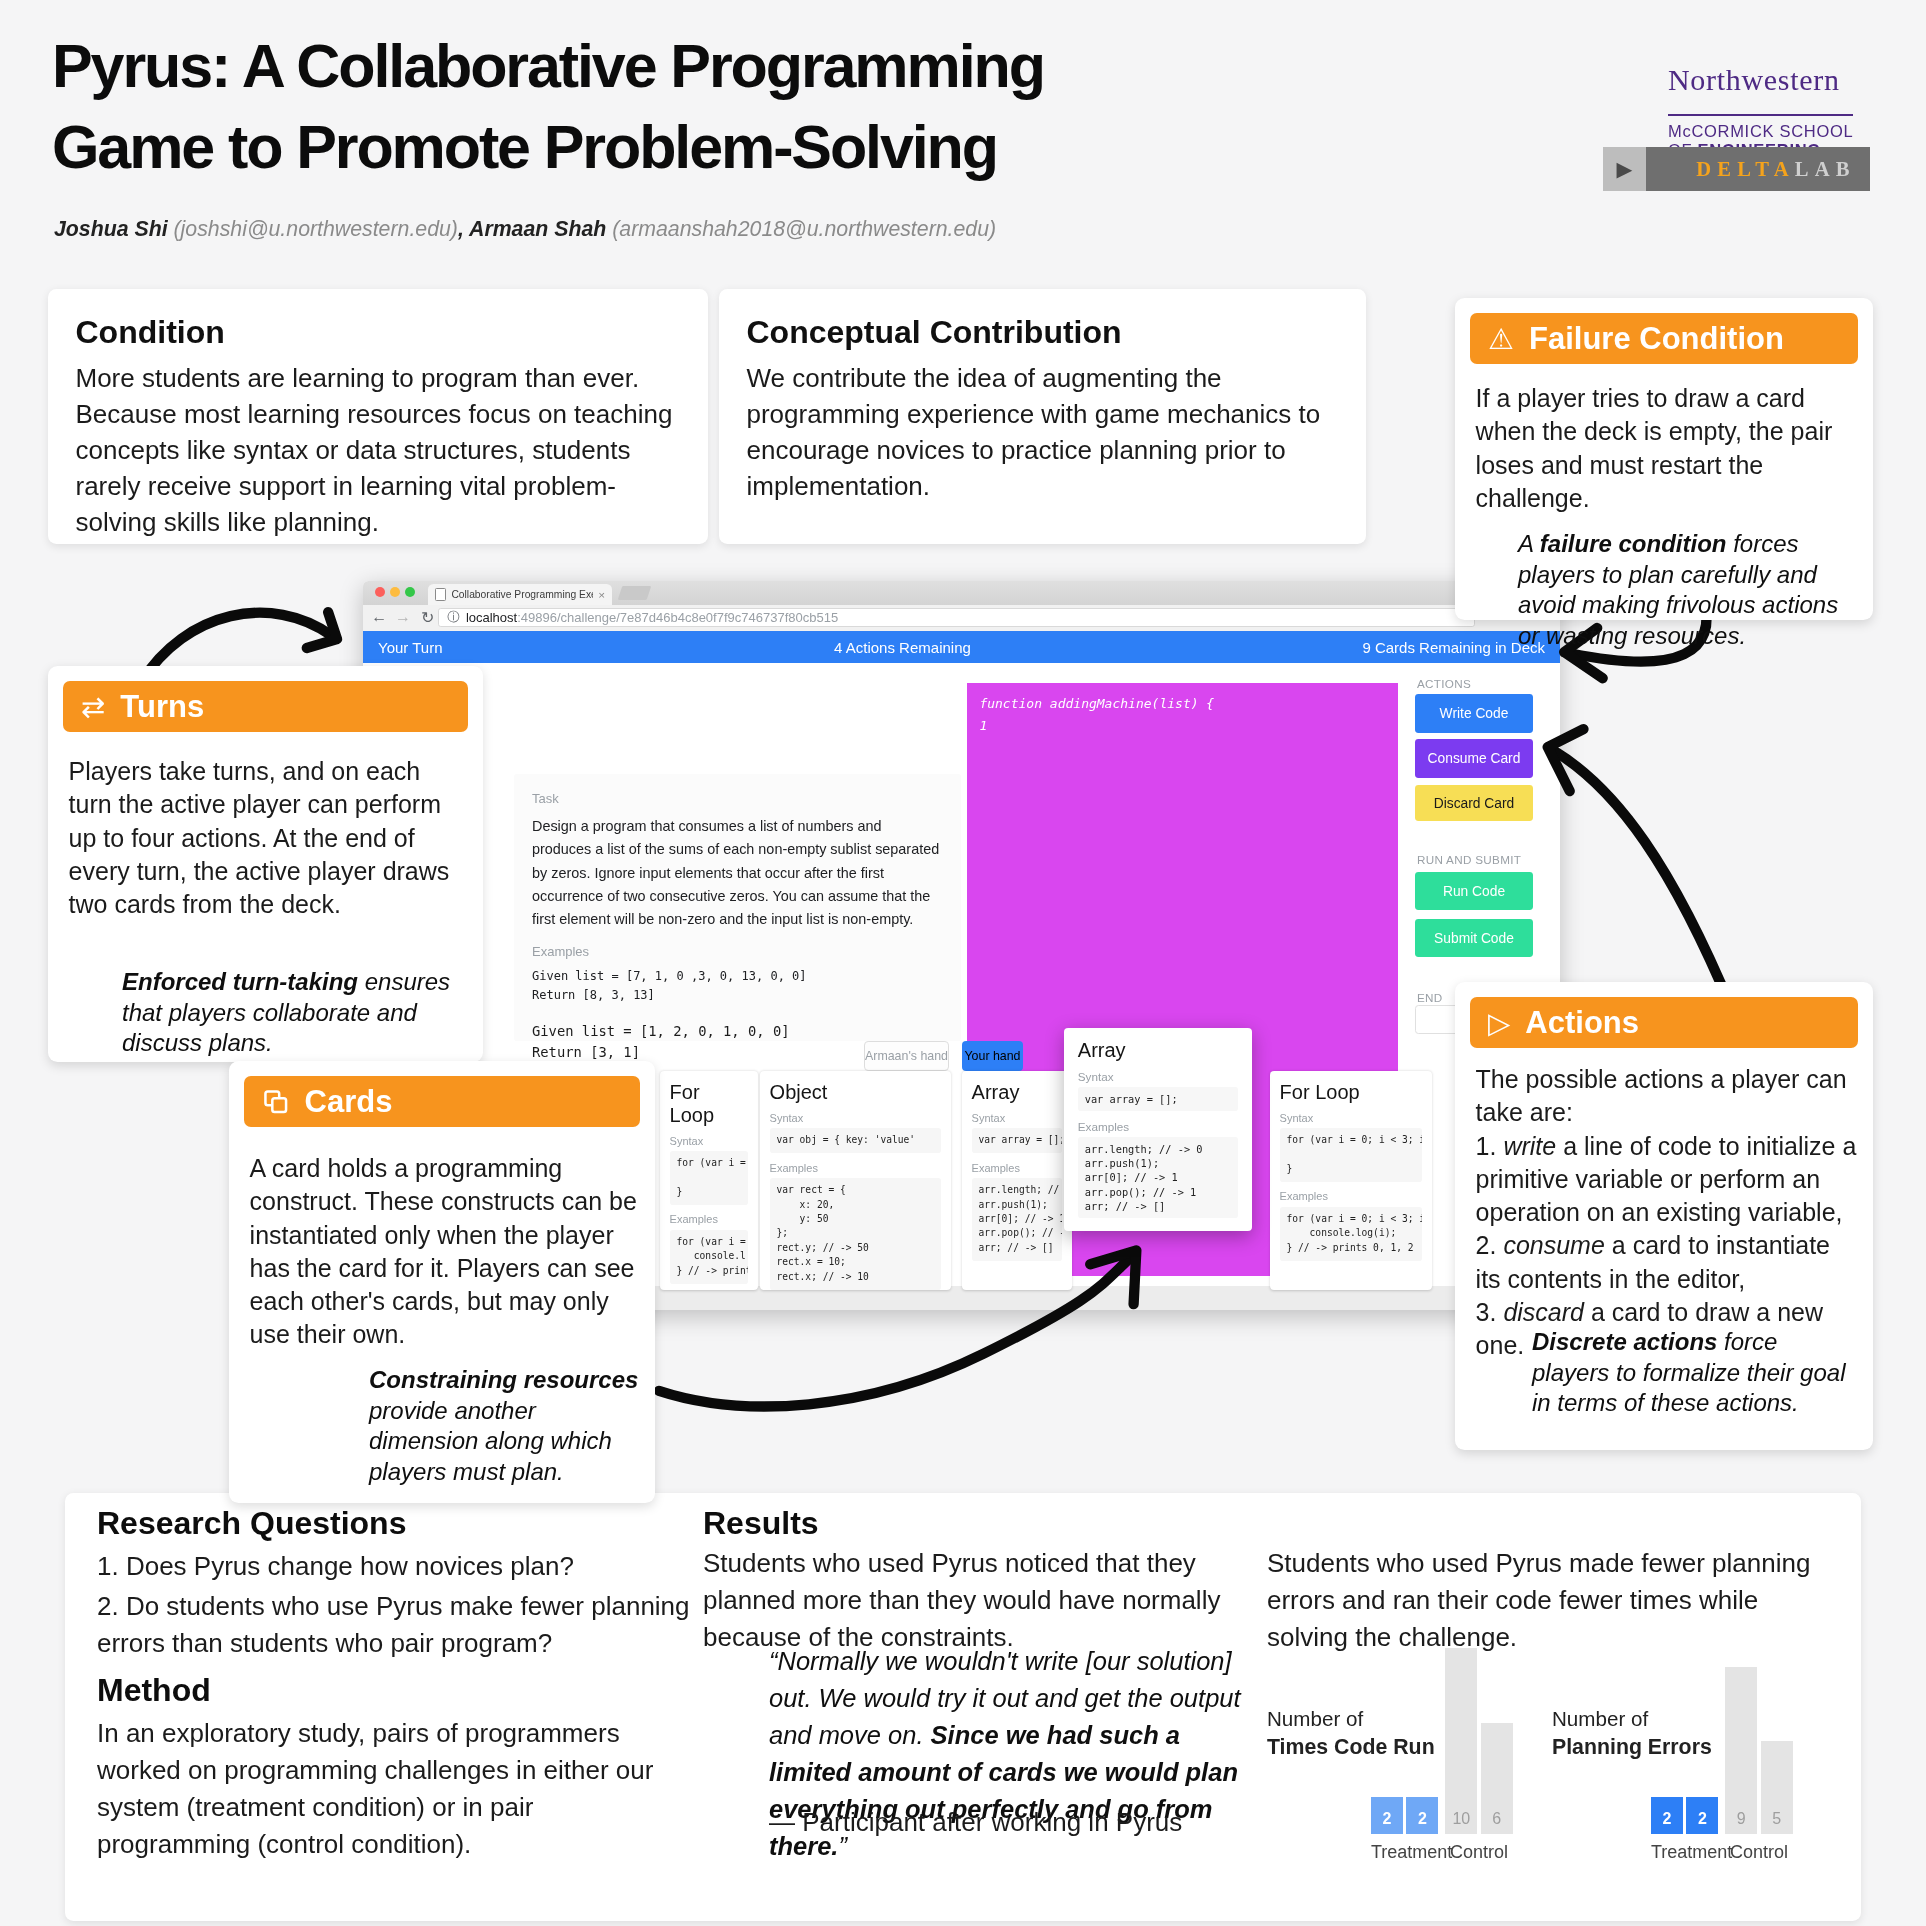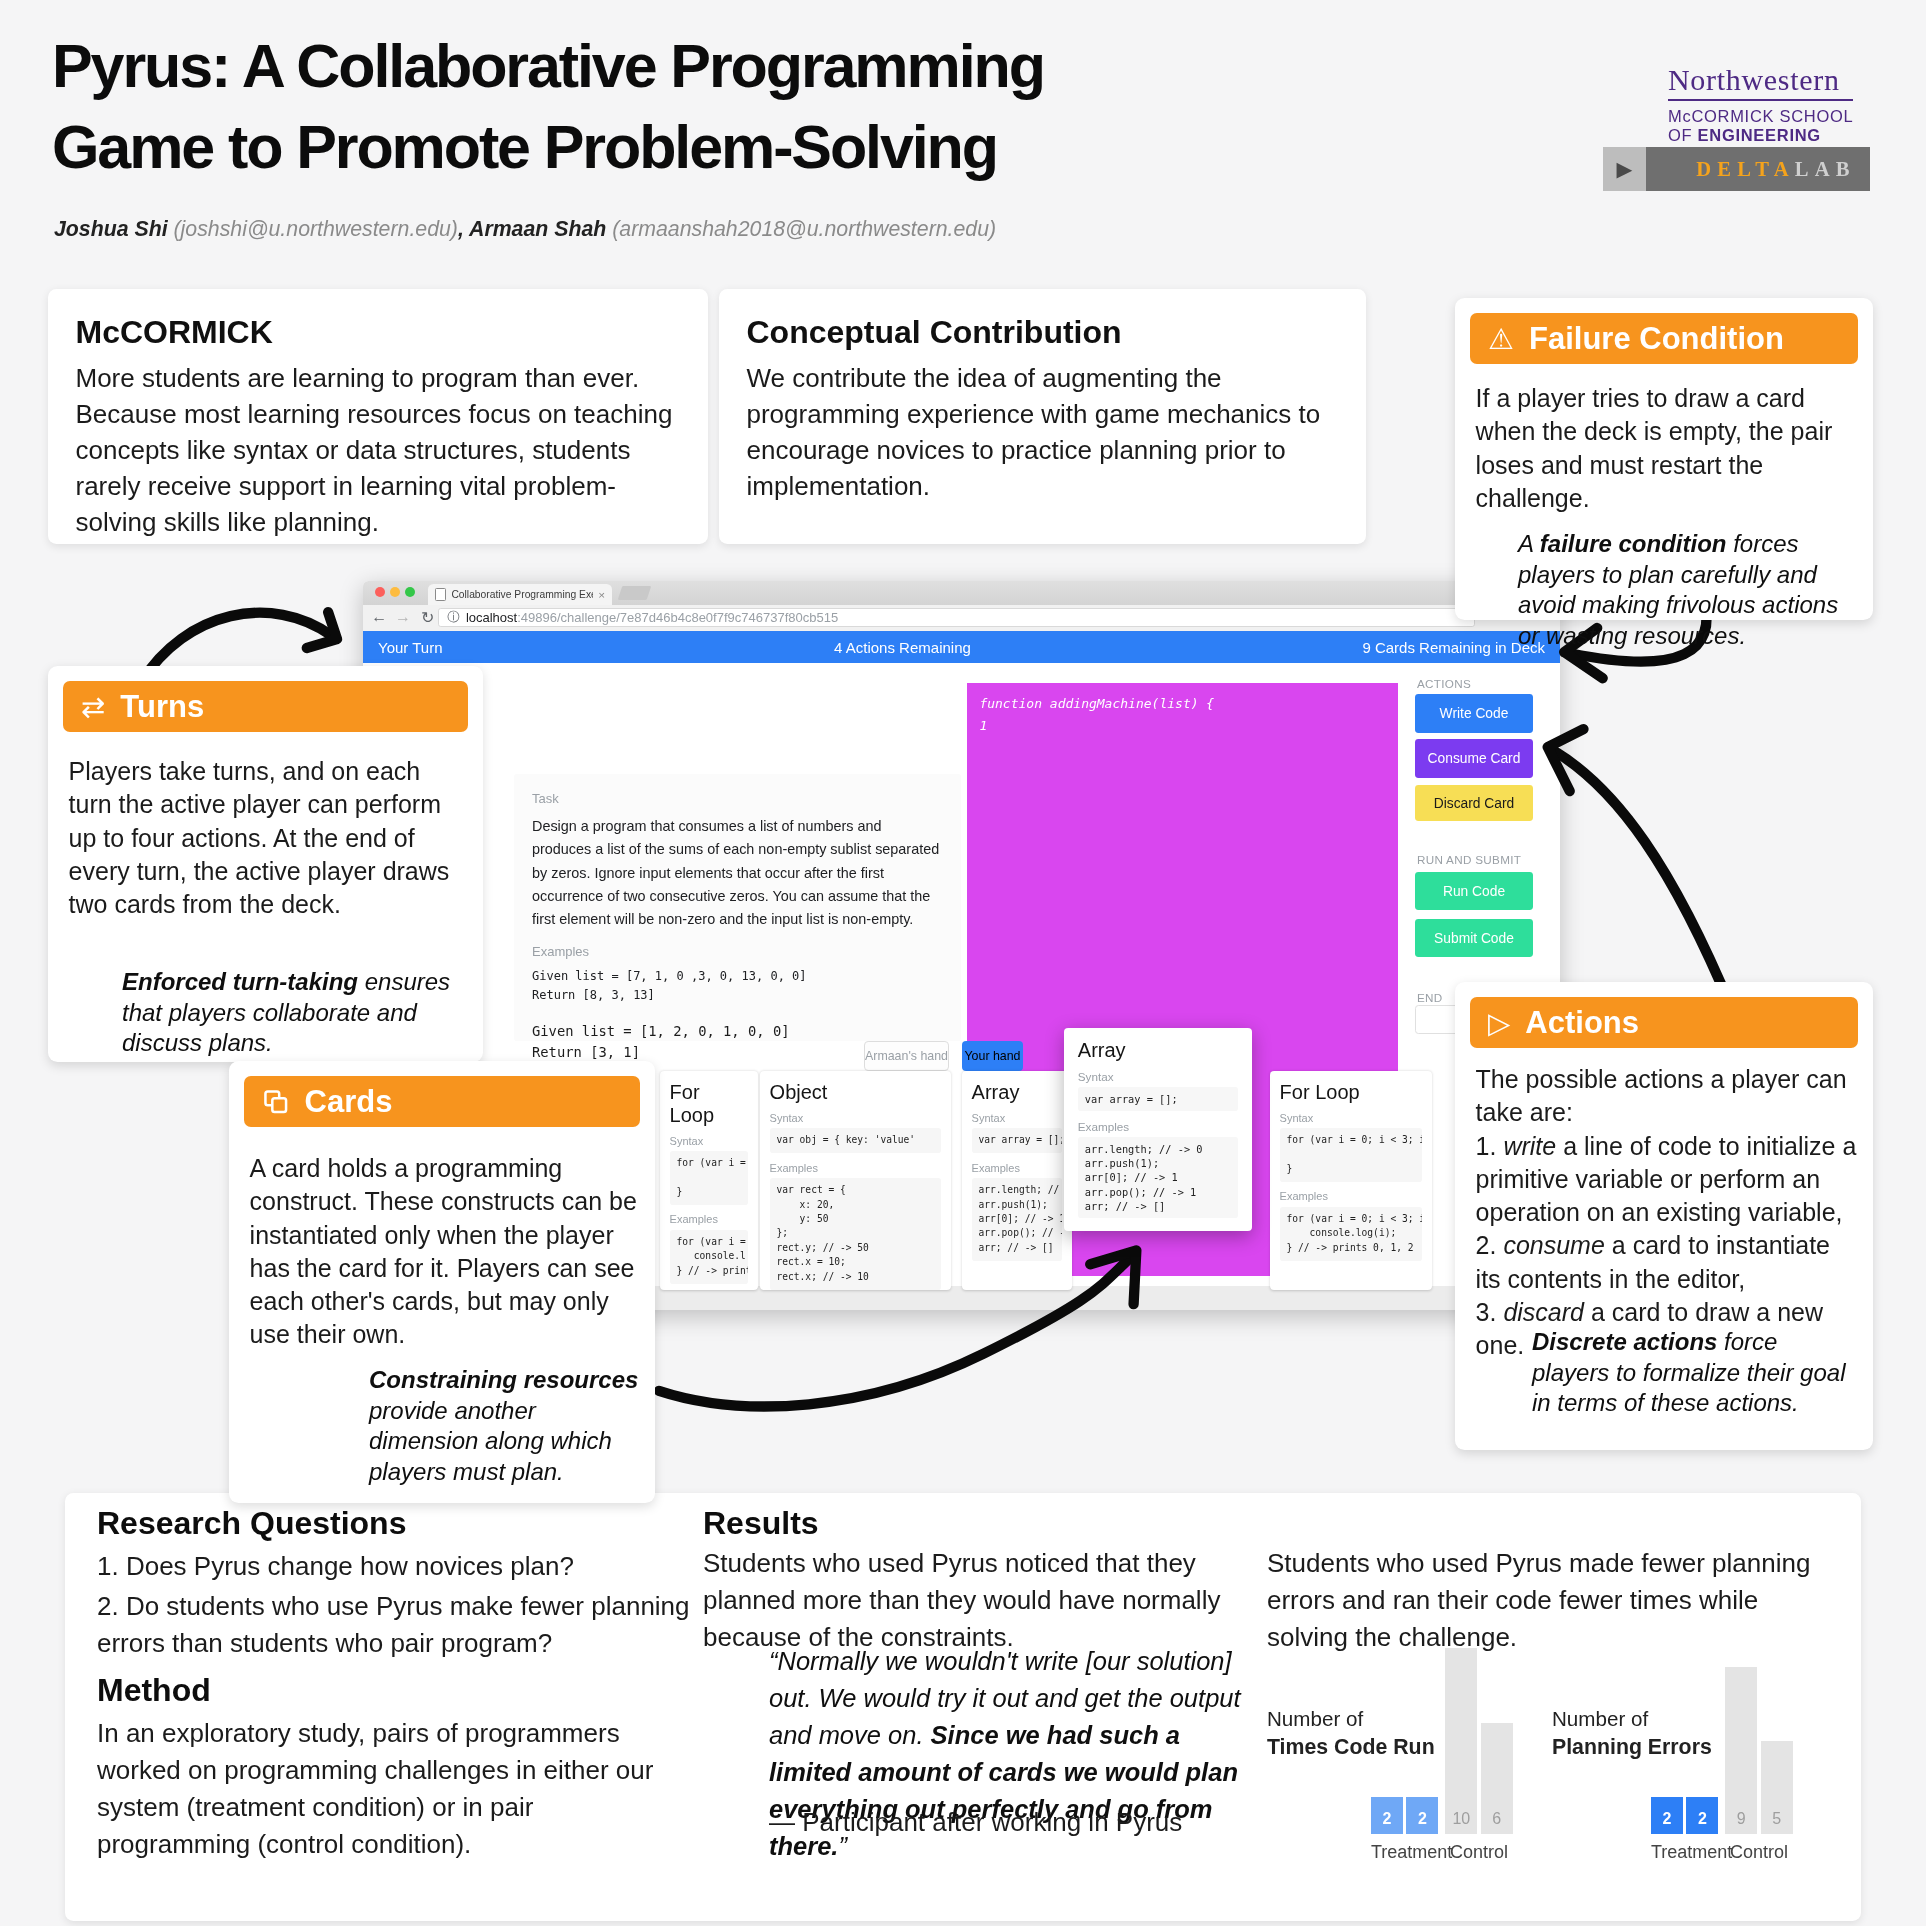--- a/index.html
+++ b/index.html
@@ -16,21 +16,21 @@
   .panel{position:absolute;background:#fff;border-radius:8.3px;box-shadow:0 2.1px 8.3px rgba(0,0,0,.09);}
   .sec-h{font-size:32px;font-weight:bold;color:#101010;}
   .sec-b{font-size:26px;line-height:1.38;color:var(--ink);}
 
   
   #title{left:52px;top:26px;font-size:61px;line-height:81px;font-weight:bold;
     letter-spacing:-2.1px;color:#0c0c0c;}
   #authors{left:54px;top:217px;font-size:21.3px;font-style:italic;color:#8a8a8a;}
   #authors .nm{color:#222;font-weight:bold;}
   #nw{left:1668px;top:63px;color:var(--nw-purple);}
-  #nw .word{font-family:"Liberation Serif",serif;font-size:30px;border-bottom:2.1px solid var(--nw-purple);padding-bottom:2px;letter-spacing:0.7px;}
+  #nw .word{font-family:"Liberation Serif",serif;font-size:30px;border-bottom:2.1px solid var(--nw-purple);padding-bottom:17px;letter-spacing:0.7px;}
   #nw .l1{font-size:16.5px;margin-top:5.5px;letter-spacing:0.7px;}
   #nw .l2{font-size:16.5px;letter-spacing:0.7px;}
   #delta{left:1603px;top:147px;width:267px;height:44px;display:flex;}
   #delta .sq{width:43px;height:44px;background:#BDBDBD;display:flex;align-items:center;justify-content:center;color:#4a4a4a;font-size:20.6px;}
   #delta .bar{flex:1;background:#6F6F6F;display:flex;align-items:center;justify-content:center;font-size:20.6px;letter-spacing:6.2px;font-family:"Liberation Serif",serif;font-weight:bold;}
   #delta .d{color:#F5A31C;margin-left:36px;} #delta .l{color:#CFCFCF;}
 
   
   .callout{position:absolute;background:#fff;border-radius:9.6px;box-shadow:0 3.4px 11px rgba(0,0,0,.13);}
   .callout .hdr{position:absolute;left:15px;right:15px;top:15px;height:51px;background:var(--orange);
@@ -129,21 +129,21 @@
   </div>
   <div class="abs" id="delta">
     <div class="sq">▶</div>
     <div class="bar">
         <span class="d">DELTA</span>
         <span class="l">LAB</span>
       </div>
   </div>
 
   <div class="panel" style="left:48px;top:289px;width:660px;height:255px;">
-    <div class="sec-h" style="position:absolute;left:27.5px;top:25px;">McCORMICK</div>
+    <div class="sec-h" style="position:absolute;left:27.5px;top:25px;">Condition</div>
     <div class="sec-b" style="position:absolute;left:27.5px;top:72px;width:605px;">More students are learning to program than ever. Because most learning resources focus on teaching concepts like syntax or data structures, students rarely receive support in learning vital problem-solving skills like planning.</div>
   </div>
   <div class="panel" style="left:719px;top:289px;width:647px;height:255px;">
     <div class="sec-h" style="position:absolute;left:27.5px;top:25px;">Conceptual Contribution</div>
     <div class="sec-b" style="position:absolute;left:27.5px;top:72px;width:592px;">We contribute the idea of augmenting the programming experience with game mechanics to encourage novices to practice planning prior to implementation.</div>
   </div>
 
   <div class="abs" id="win">
     <div id="tabstrip">
       <div class="tl" style="left:11.7px;background:#FC605C;"></div>

